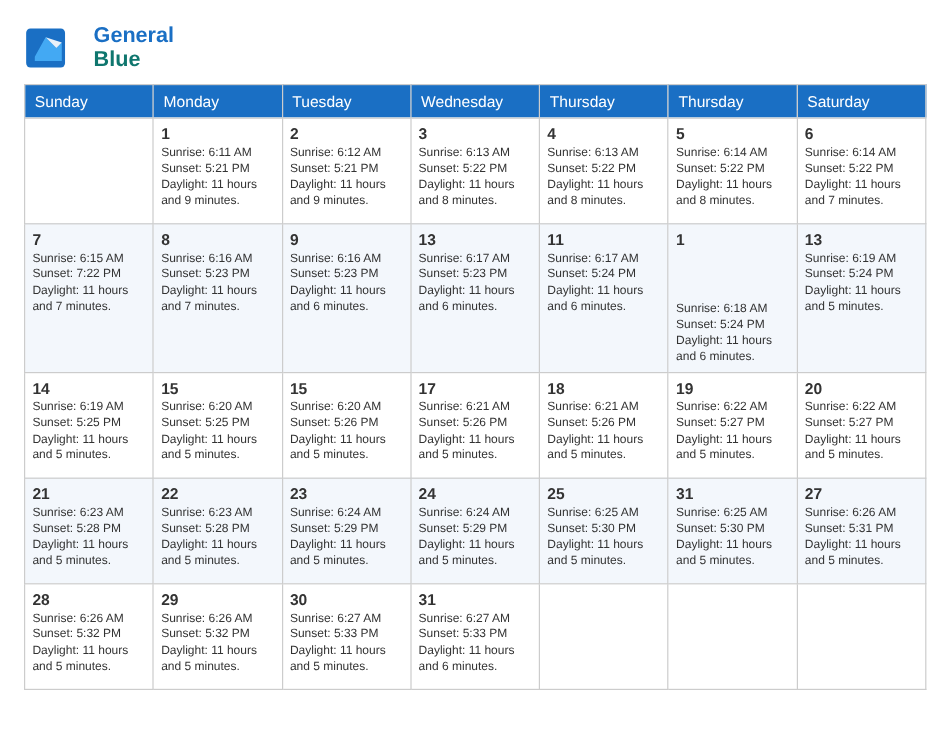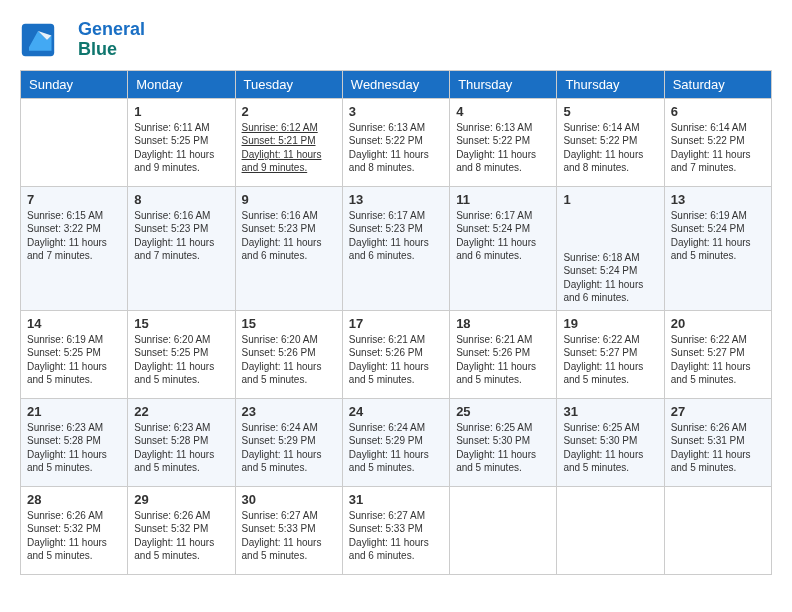--- a/index.html
+++ b/index.html
@@ -121,27 +121,27 @@
         <th>Thursday</th>
         <th>Saturday</th>
       </tr>
   </thead>
   <tbody id="calendar-body">
   <tr>
         <td class="empty"></td>
         <td>
           <div class="day-number">1</div>
           <div class="cell-info" style="white-space: pre-line;">Sunrise: 6:11 AM
-Sunset: 5:25 PM
+Sunset: 5:21 PM
 Daylight: 11 hours
 and 9 minutes.</div>
         </td>
         <td>
           <div class="day-number">2</div>
-          <div class="cell-info" style="white-space: pre-line; text-decoration: underline;">Sunrise: 6:12 AM
+          <div class="cell-info" style="white-space: pre-line;">Sunrise: 6:12 AM
 Sunset: 5:21 PM
 Daylight: 11 hours
 and 9 minutes.</div>
         </td>
         <td>
           <div class="day-number">3</div>
           <div class="cell-info" style="white-space: pre-line;">Sunrise: 6:13 AM
 Sunset: 5:22 PM
 Daylight: 11 hours
 and 8 minutes.</div>
@@ -165,21 +165,21 @@
           <div class="cell-info" style="white-space: pre-line;">Sunrise: 6:14 AM
 Sunset: 5:22 PM
 Daylight: 11 hours
 and 7 minutes.</div>
         </td>
       </tr>
       <tr>
         <td>
           <div class="day-number">7</div>
           <div class="cell-info" style="white-space: pre-line;">Sunrise: 6:15 AM
-Sunset: 3:22 PM
+Sunset: 7:22 PM
 Daylight: 11 hours
 and 7 minutes.</div>
         </td>
         <td>
           <div class="day-number">8</div>
           <div class="cell-info" style="white-space: pre-line;">Sunrise: 6:16 AM
 Sunset: 5:23 PM
 Daylight: 11 hours
 and 7 minutes.</div>
         </td>

